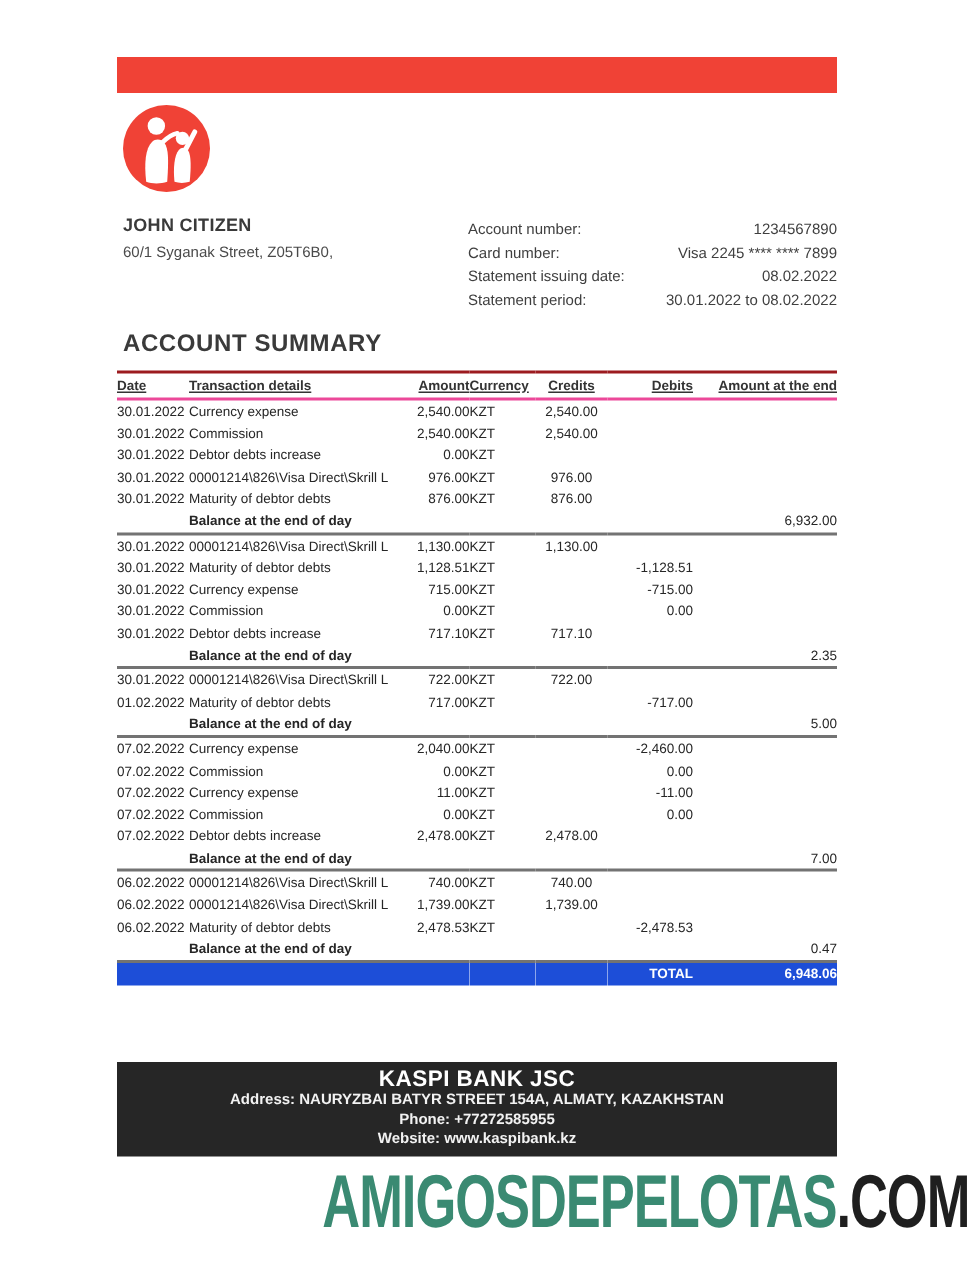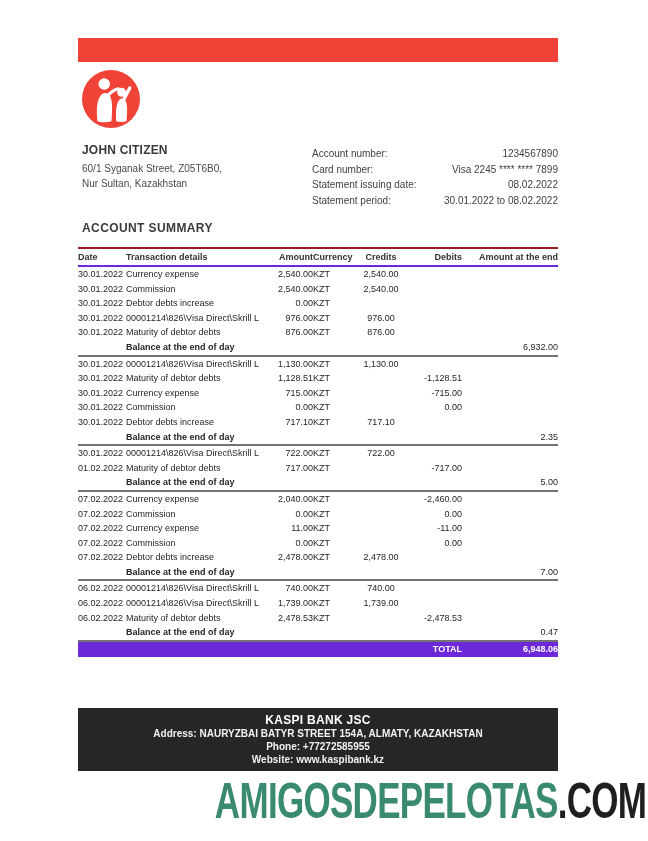--- a/index.html
+++ b/index.html
@@ -9,42 +9,42 @@
   }
   .red-bar{position:absolute;left:78px;top:38px;width:480px;height:24px;background:#F04236;}
   .logo{position:absolute;left:82px;top:70px;width:58px;height:58px;}
   .customer{position:absolute;left:82px;top:143px;width:220px;}
   .customer .name{font-size:12px;font-weight:bold;color:#3a3a3a;margin-bottom:4px;letter-spacing:.2px;}
   .customer .addr{font-size:10px;color:#4a4a4a;line-height:15px;}
   .account-info{position:absolute;left:312px;top:146px;width:246px;}
   .account-info .row{display:flex;justify-content:space-between;font-size:10px;line-height:15.5px;color:#3f3f3f;}
   .account-info .lbl{text-align:left;}
   .account-info .val{text-align:right;white-space:nowrap;}
-  .summary-title{position:absolute;left:82px;top:221px;font-size:12px;font-weight:bold;color:#3a3a3a;letter-spacing:.4px;}
+  .summary-title{position:absolute;left:82px;top:221px;font-size:16px;font-weight:bold;color:#3a3a3a;letter-spacing:.4px;}
   .summary-table{position:absolute;left:78px;top:247px;width:480px;border-collapse:collapse;table-layout:fixed;}
   .summary-table th,.summary-table td{padding:0;font-size:9px;line-height:14.6px;white-space:nowrap;overflow:hidden;color:#262626;}
   .summary-table thead th{
-    border-top:2px solid #9C1B1F;border-bottom:2px solid #6d28d9;
-    height:16px;font-weight:bold;color:#333;
+    border-top:2px solid #9C1B1F;border-bottom:2px solid #ec4899;
+    height:16px;font-weight:bold;color:#333;text-decoration:underline;
   }
   .col-date{text-align:left;padding-left:5px;}
   .col-details{text-align:left;}
   .col-amount{text-align:right;}
   .col-currency{text-align:left;padding-left:12px;}
   .col-credits{text-align:center;}
   .col-debits{text-align:right;}
   .col-balance{text-align:right;padding-right:2px;}
   tr.balance-row td{border-bottom:2px solid #737373;}
   tr.balance-row td.col-details{font-weight:bold;}
-  tr.total-row td{background:#6d28d9;color:#ffffff;font-weight:bold;height:15px;}
+  tr.total-row td{background:#1d4ed8;color:#ffffff;font-weight:bold;height:15px;}
   .footer{
     position:absolute;left:78px;top:708px;width:480px;height:58px;background:#262626;
     color:#ffffff;text-align:center;padding-top:5px;box-sizing:content-box;
   }
-  .footer .bank{font-size:12px;font-weight:bold;line-height:14px;letter-spacing:.3px;}
+  .footer .bank{font-size:15px;font-weight:bold;line-height:14px;letter-spacing:.3px;}
   .footer .line{font-size:10px;font-weight:bold;line-height:13px;color:#f2f2f2;}
   .watermark{
     position:absolute;right:2px;top:772px;font-size:50px;font-weight:bold;
     white-space:nowrap;letter-spacing:-1px;
     transform:scaleX(.70);transform-origin:right center;
   }
   .wm-main{color:#3A8A72;}
   .wm-suffix{color:#1f1f1f;}
 </style>
 </head>
@@ -60,21 +60,20 @@
     <path d="M27,26 Q32.5,20.5 37.5,19.5" stroke="#ffffff" stroke-width="3.2" fill="none" stroke-linecap="round"></path>
     <circle cx="41" cy="23" r="4.6" fill="#ffffff"></circle>
     <path d="M35.5,53 C34.5,43 35.5,34.5 38.5,31 C40.5,28.8 43.5,29.2 45,31.5 C47,34.8 47,43 46,53 C42.5,54 38.5,54 35.5,53 Z" fill="#ffffff"></path>
     <path d="M43.5,30 L49.5,18.5" stroke="#ffffff" stroke-width="3.4" fill="none" stroke-linecap="round"></path>
   </svg>
 </div>
 
 <div class="customer">
   <div class="name">JOHN CITIZEN</div>
   <div class="addr">60/1 Syganak Street, Z05T6B0,</div>
-  <div class="addr">Nur Sultan, Kazakhstan</div>
 </div>
 
 <div class="account-info">
   <div class="row">
     <span class="lbl">Account number:</span>
     <span class="val">1234567890</span>
   </div>
   <div class="row">
     <span class="lbl">Card number:</span>
     <span class="val">Visa 2245 **** **** 7899</span>

